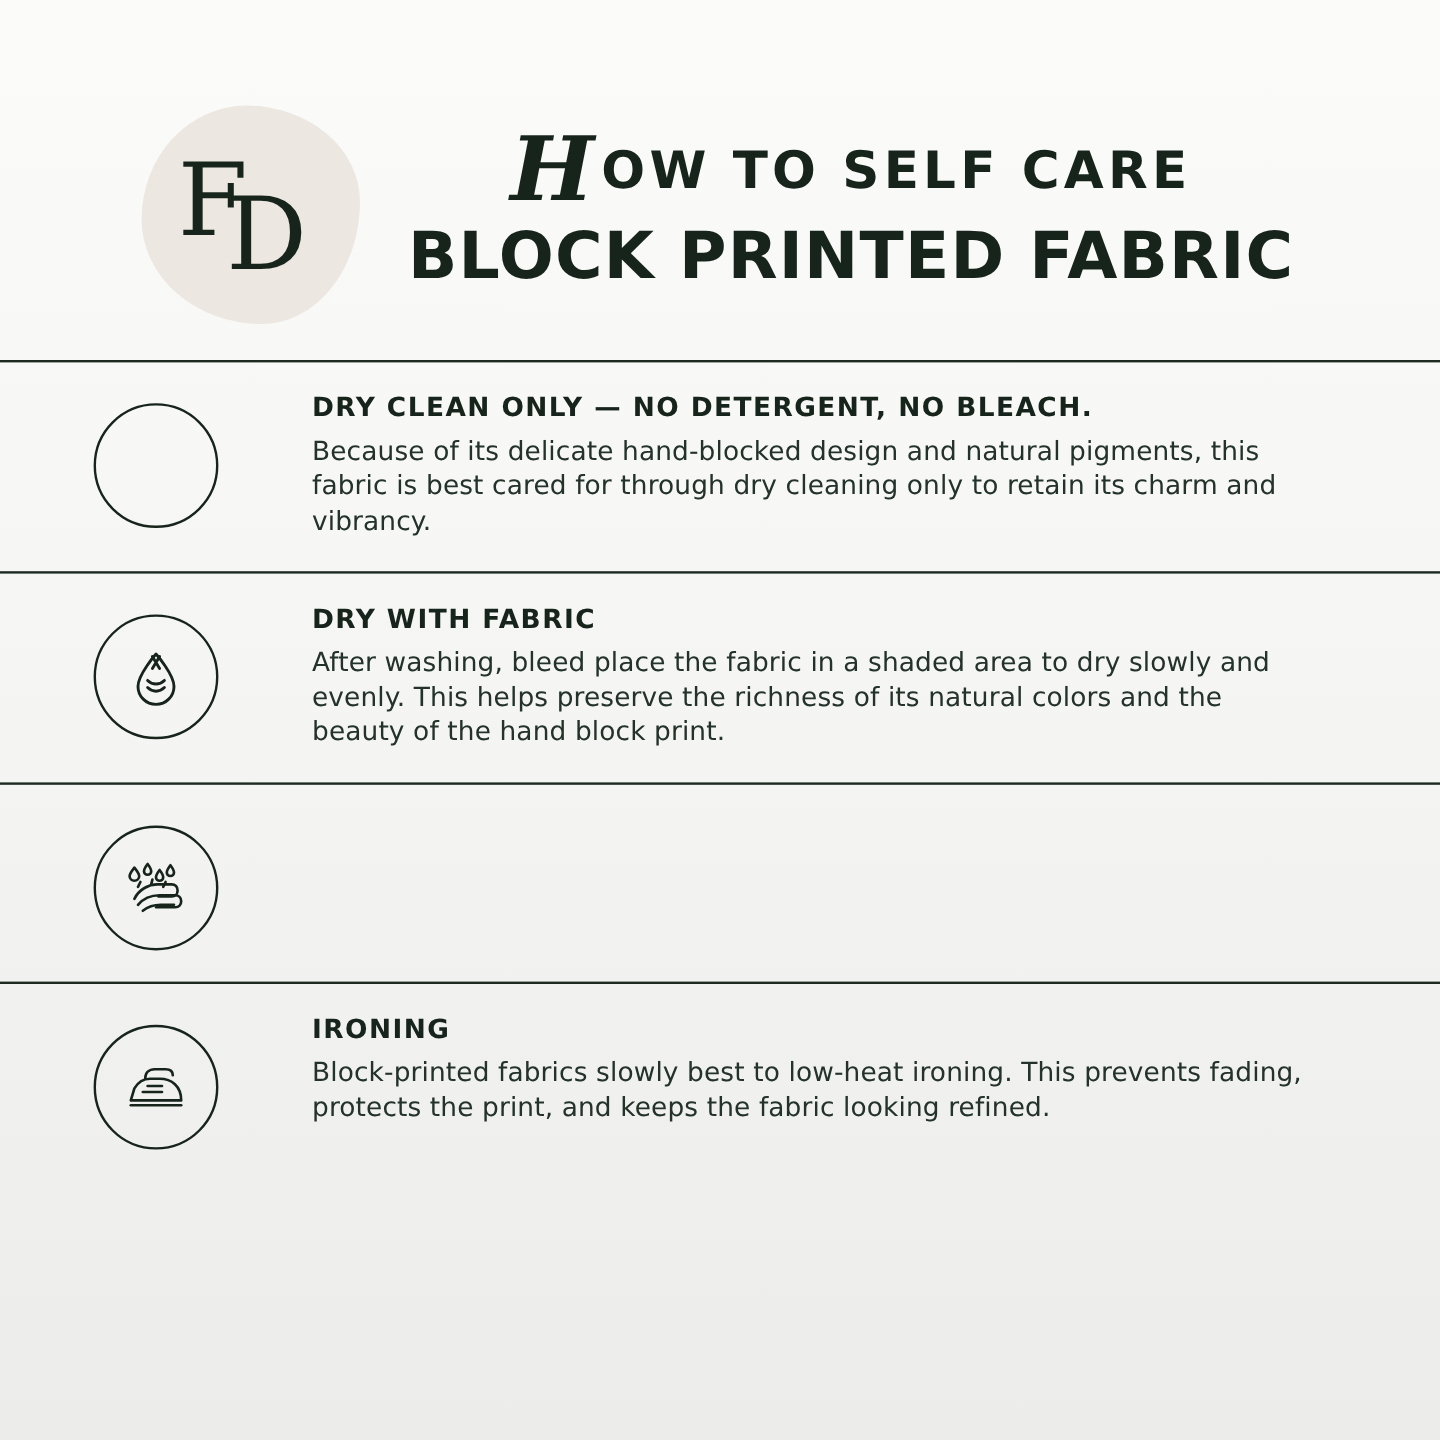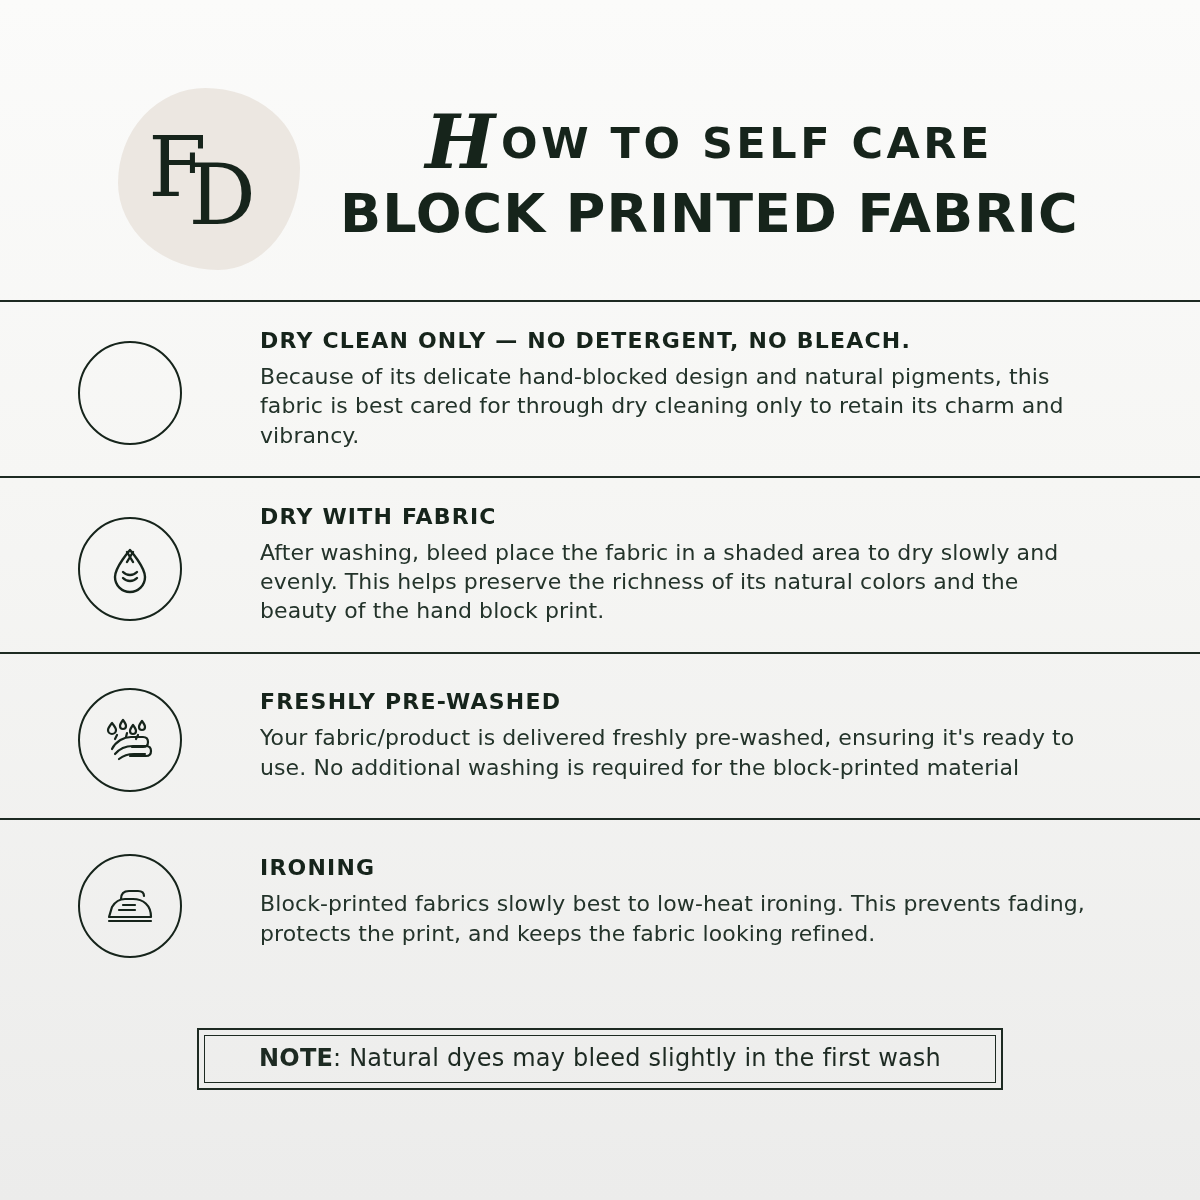--- a/index.html
+++ b/index.html
@@ -82,21 +82,21 @@
   }
 
   
   .rule {
     width: 1200px;
     height: 2px;
     background: #1d2a22;
   }
   .row {
     display: flex;
-    align-items: center;
+    align-items: flex-start;
     padding: 26px 0 26px 0;
     min-height: 156px;
   }
   .icon-col {
     width: 260px;
     display: flex;
     justify-content: center;
     padding-top: 8px;
   }
   .icon-circle {
@@ -216,43 +216,34 @@
           <path d="M18 47 c5 -6 12 -8 18 -8 l13 0 c3 0 5 2 5 5 0 3 -2 5 -5 5 l-16 0"></path>
           <path d="M22 52 c5 -4 10 -5 15 -5 l11 0"></path>
           <path d="M15 16 c0 0 -4 5 -4 7 a4 4 0 0 0 8 0 c0 -2 -4 -7 -4 -7 Z"></path>
           <path d="M26 13 c0 0 -3 4 -3 6 a3 3 0 0 0 6 0 c0 -2 -3 -6 -3 -6 Z"></path>
           <path d="M36 18 c0 0 -3 4 -3 6 a3 3 0 0 0 6 0 c0 -2 -3 -6 -3 -6 Z"></path>
           <path d="M45 14 c0 0 -3 4 -3 6 a3 3 0 0 0 6 0 c0 -2 -3 -6 -3 -6 Z"></path>
           <path d="M20 28 l-2 4 M30 26 l-1 4 M41 28 l-2 4"></path>
         </svg>
       </div>
     </div>
-    <div class="text-col">
-      <div class="row-title">FRESHLY PRE-WASHED</div>
-      <div class="row-body">Your fabric/product is delivered freshly pre-washed, ensuring it's ready to use. No additional washing is required for the block-printed material</div>
-    </div>
   </div>
 
   <div class="rule"></div>
   <div class="row">
     <div class="icon-col">
       <div class="icon-circle">
         <svg width="66" height="66" viewBox="0 0 66 66" fill="none" stroke="#16241b" stroke-width="2.2" stroke-linecap="round" stroke-linejoin="round">
           <path d="M12 44 h42 c0 -12 -8 -18 -18 -18 h-8 c-6 0 -10 3 -13 8 Z"></path>
           <path d="M24 26 c0 -5 3 -8 8 -8 h9 c4 0 6 2 6 5"></path>
           <path d="M12 48 h42"></path>
           <path d="M22 37 h16 M26 32 h12"></path>
         </svg>
       </div>
     </div>
     <div class="text-col">
       <div class="row-title">IRONING</div>
       <div class="row-body">Block-printed fabrics slowly best to low-heat ironing. This prevents fading, protects the print, and keeps the fabric looking refined.</div>
     </div>
   </div>
 
-  <div class="note-wrap">
-    <div class="note-box">
-      <span class="note-text"><b>NOTE</b><span>: Natural dyes may bleed slightly in the first wash</span></span>
-    </div>
-  </div>
 
 </div>
 
 </body></html>

